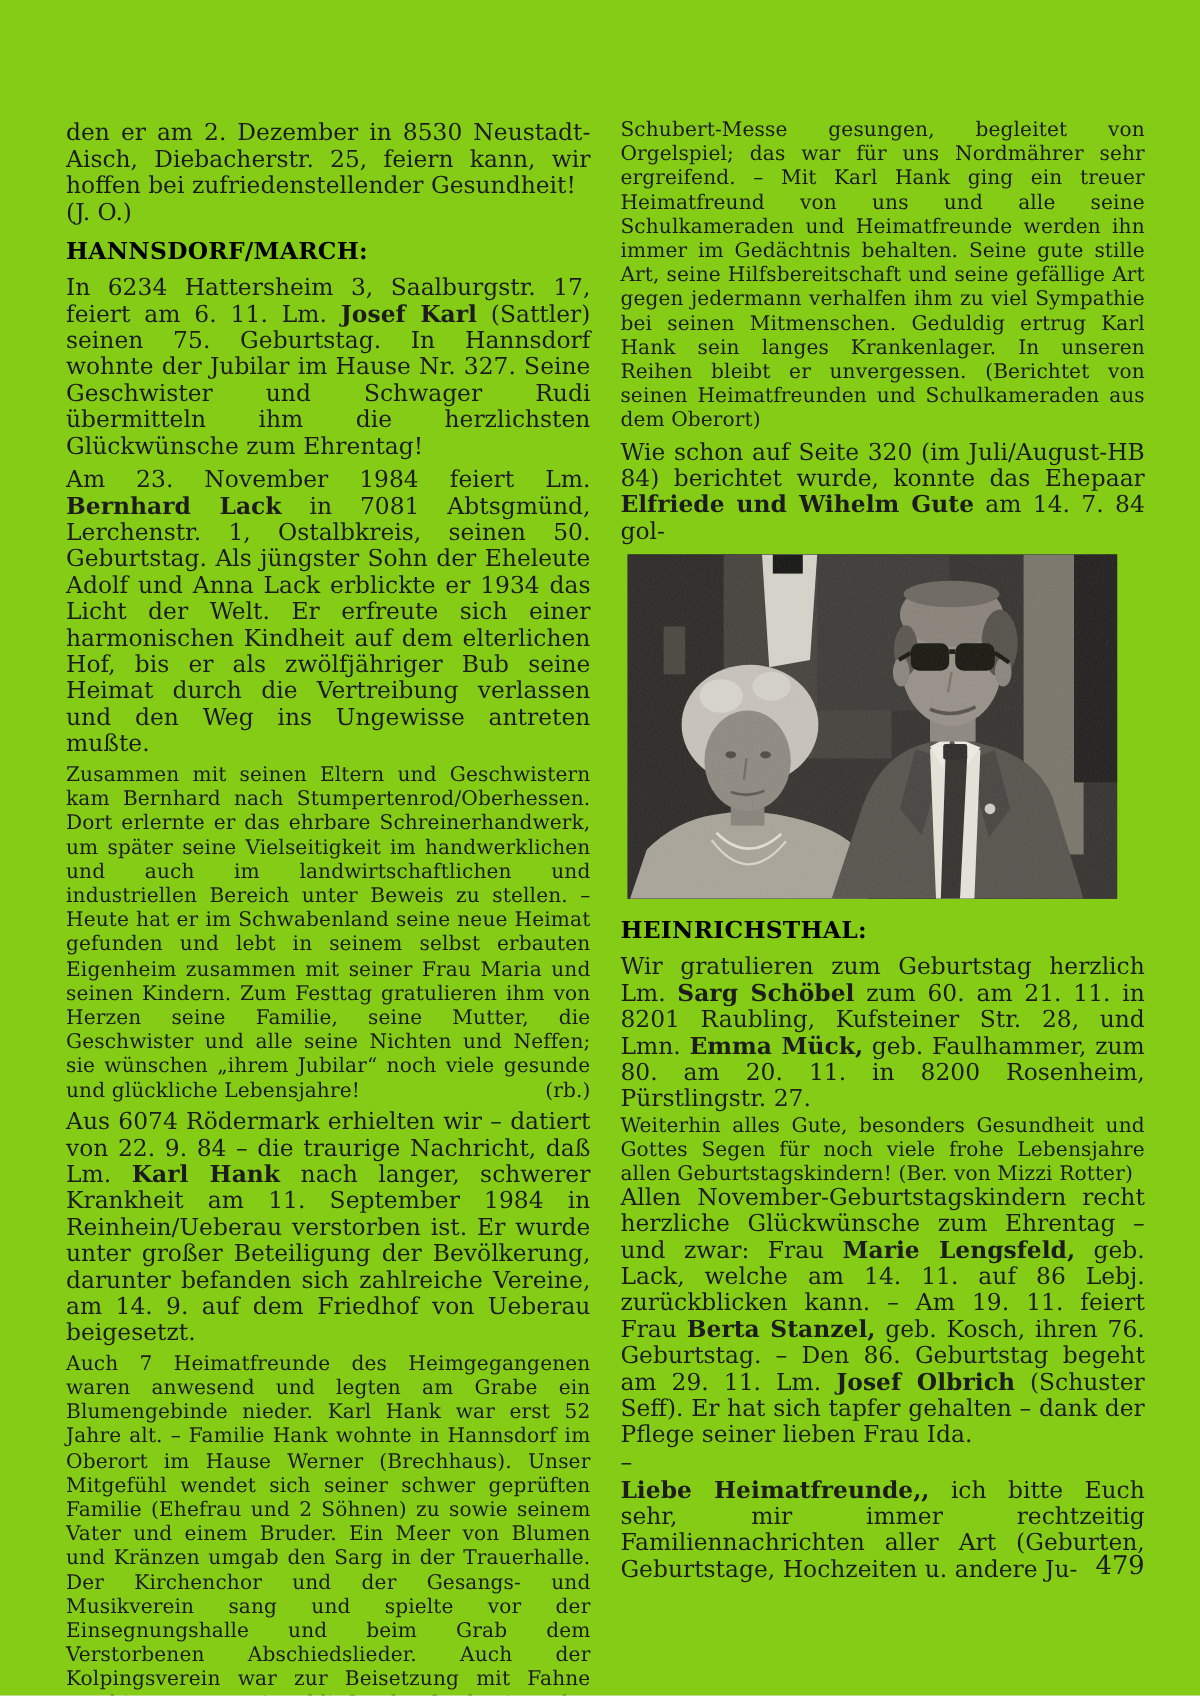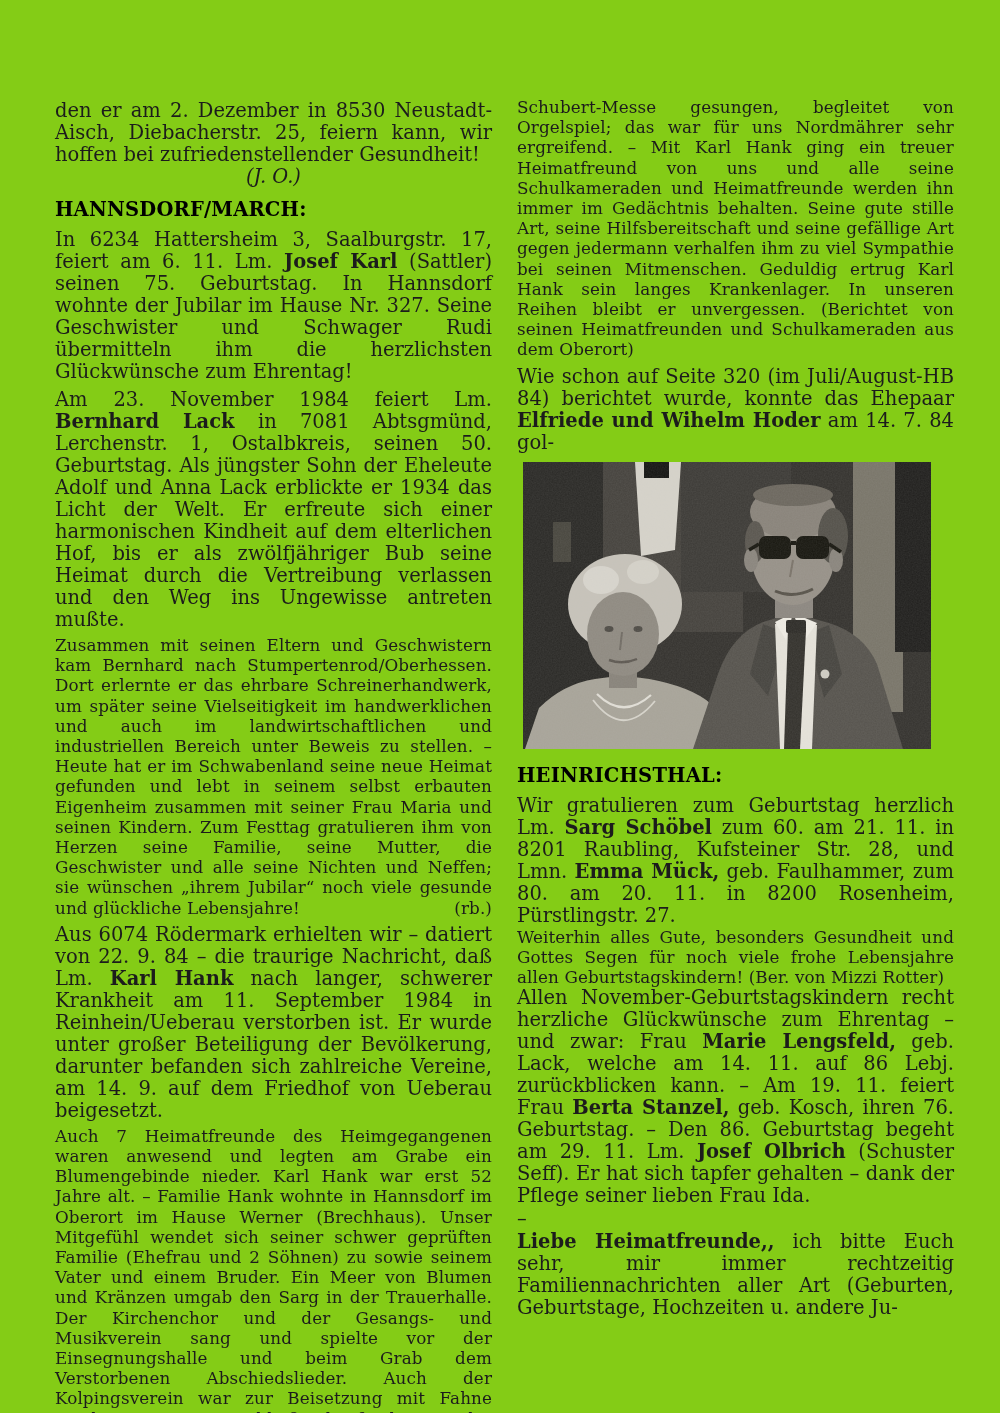--- a/index.html
+++ b/index.html
@@ -19,21 +19,21 @@
   p { margin: 0; }
   .just {
     text-align: justify;
     hyphens: auto;
     -webkit-hyphens: auto;
   }
   .t-lg { font-size: 19.5px; line-height: 22px; }
   .t-sm { font-size: 16.8px; line-height: 20.2px; letter-spacing: 0.1px; }
   .mt4 { margin-top: 4px; }
   .mt6 { margin-top: 6px; }
-  .byline { text-align: center; font-size: 19.5px; line-height: 22px; font-style: italic; }
+  .byline { text-align: left; font-size: 19.5px; line-height: 22px; }
   .heading {
     font-size: 19.5px;
     line-height: 24px;
     font-weight: bold;
     color: #000;
     white-space: nowrap;
     letter-spacing: 0.2px;
     margin: 10px 0 7px 0;
   }
   b { font-weight: 700; }
@@ -68,21 +68,21 @@
     <h2 class="heading">HANNSDORF/MARCH:</h2>
     <p class="t-lg just">In 6234 Hattersheim 3, Saalburgstr. 17, feiert am 6. 11. Lm. <b>Josef Karl</b> (Sattler) seinen 75. Geburtstag. In Hannsdorf wohnte der Jubilar im Hause Nr. 327. Seine Geschwister und Schwager Rudi übermitteln ihm die herzlichsten Glückwünsche zum Ehrentag!</p>
     <p class="t-lg just mt6">Am 23. November 1984 feiert Lm. <b>Bernhard Lack</b> in 7081 Abtsgmünd, Lerchenstr. 1, Ostalbkreis, seinen 50. Geburtstag. Als jüngster Sohn der Eheleute Adolf und Anna Lack erblickte er 1934 das Licht der Welt. Er erfreute sich einer harmonischen Kindheit auf dem elterlichen Hof, bis er als zwölfjähriger Bub seine Heimat durch die Vertreibung verlassen und den Weg ins Ungewisse antreten mußte.</p>
     <p class="t-sm just mt4">Zusammen mit seinen Eltern und Geschwistern kam Bernhard nach Stumpertenrod/Oberhessen. Dort erlernte er das ehrbare Schreinerhandwerk, um später seine Vielseitigkeit im handwerklichen und auch im landwirtschaftlichen und industriellen Bereich unter Beweis zu stellen. – Heute hat er im Schwabenland seine neue Heimat gefunden und lebt in seinem selbst erbauten Eigenheim zusammen mit seiner Frau Maria und seinen Kindern. Zum Festtag gratulieren ihm von Herzen seine Familie, seine Mutter, die Geschwister und alle seine Nichten und Neffen; sie wünschen „ihrem Jubilar“ noch viele gesunde und glückliche Lebensjahre!<span class="tail-right">(rb.)</span></p>
     <p class="t-lg just mt6">Aus 6074 Rödermark erhielten wir – datiert von 22. 9. 84 – die traurige Nachricht, daß Lm. <b>Karl Hank</b> nach langer, schwerer Krankheit am 11. September 1984 in Reinhein/Ueberau verstorben ist. Er wurde unter großer Beteiligung der Bevölkerung, darunter befanden sich zahlreiche Vereine, am 14. 9. auf dem Friedhof von Ueberau beigesetzt.</p>
     <p class="t-sm just mt4">Auch 7 Heimatfreunde des Heimgegangenen waren anwesend und legten am Grabe ein Blumengebinde nieder. Karl Hank war erst 52 Jahre alt. – Familie Hank wohnte in Hannsdorf im Oberort im Hause Werner (Brechhaus). Unser Mitgefühl wendet sich seiner schwer geprüften Familie (Ehefrau und 2 Söhnen) zu sowie seinem Vater und einem Bruder. Ein Meer von Blumen und Kränzen umgab den Sarg in der Trauerhalle. Der Kirchenchor und der Gesangs- und Musikverein sang und spielte vor der Einsegnungshalle und beim Grab dem Verstorbenen Abschiedslieder. Auch der Kolpingsverein war zur Beisetzung mit Fahne erschienen. – Anschließend fand in der Pfarrkirche zu Reinheim ein Trauergottesdienst statt, an dem sich ebenfalls der Kolpingsverein mit Fahne beteiligte. Es wurde die</p>
   </div>
 
   <div class="col col-right">
     <p class="t-sm just">Schubert-Messe gesungen, begleitet von Orgelspiel; das war für uns Nordmährer sehr ergreifend. – Mit Karl Hank ging ein treuer Heimatfreund von uns und alle seine Schulkameraden und Heimatfreunde werden ihn immer im Gedächtnis behalten. Seine gute stille Art, seine Hilfsbereitschaft und seine gefällige Art gegen jedermann verhalfen ihm zu viel Sympathie bei seinen Mitmenschen. Geduldig ertrug Karl Hank sein langes Krankenlager. In unseren Reihen bleibt er unvergessen. (Berichtet von seinen Heimatfreunden und Schulkameraden aus dem Oberort)</p>
-    <p class="t-lg just mt6">Wie schon auf Seite 320 (im Juli/August-HB 84) berichtet wurde, konnte das Ehepaar <b>Elfriede und Wihelm Hoder</b> am 14. 7. 84 gol-</p>
+    <p class="t-lg just mt6">Wie schon auf Seite 320 (im Juli/August-HB 84) berichtet wurde, konnte das Ehepaar <b>Elfriede und Wihelm Gute</b> am 14. 7. 84 gol-</p>
 
     <figure class="photo">
       <svg viewBox="0 0 408 287" role="img">
         <defs>
           <filter id="grain" x="0" y="0" width="100%" height="100%">
             <feTurbulence type="fractalNoise" baseFrequency="0.75" numOctaves="2" stitchTiles="stitch"></feTurbulence>
             <feColorMatrix type="matrix" values="0 0 0 0 0.55  0 0 0 0 0.55  0 0 0 0 0.53  0 0 0 0.45 0"></feColorMatrix>
           </filter>
         </defs>
 
@@ -147,14 +147,15 @@
     </figure>
 
     <h2 class="heading" style="margin-top:15px">HEINRICHSTHAL:</h2>
     <p class="t-lg just">Wir gratulieren zum Geburtstag herzlich Lm. <b>Sarg Schöbel</b> zum 60. am 21. 11. in 8201 Raubling, Kufsteiner Str. 28, und Lmn. <b>Emma Mück,</b> geb. Faulhammer, zum 80. am 20. 11. in 8200 Rosenheim, Pürstlingstr. 27.</p>
     <p class="t-sm just">Weiterhin alles Gute, besonders Gesundheit und Gottes Segen für noch viele frohe Lebensjahre allen Geburtstagskindern! (Ber. von Mizzi Rotter)</p>
     <p class="t-lg just">Allen November-Geburtstagskindern recht herzliche Glückwünsche zum Ehrentag – und zwar: Frau <b>Marie Lengsfeld,</b> geb. Lack, welche am 14. 11. auf 86 Lebj. zurückblicken kann. – Am 19. 11. feiert Frau <b>Berta Stanzel,</b> geb. Kosch, ihren 76. Geburtstag. – Den 86. Geburtstag begeht am 29. 11. Lm. <b>Josef Olbrich</b> (Schuster Seff). Er hat sich tapfer gehalten – dank der Pflege seiner lieben Frau Ida.</p>
     <p class="dash-line">–</p>
     <p class="t-lg just mt4"><b>Liebe Heimatfreunde,,</b> ich bitte Euch sehr, mir immer rechtzeitig Familiennachrichten aller Art (Geburten, Geburtstage, Hochzeiten u. andere Ju-</p>
   </div>
 
+  <div class="pageno">479</div>
 
 </div>
 
 </body></html>

